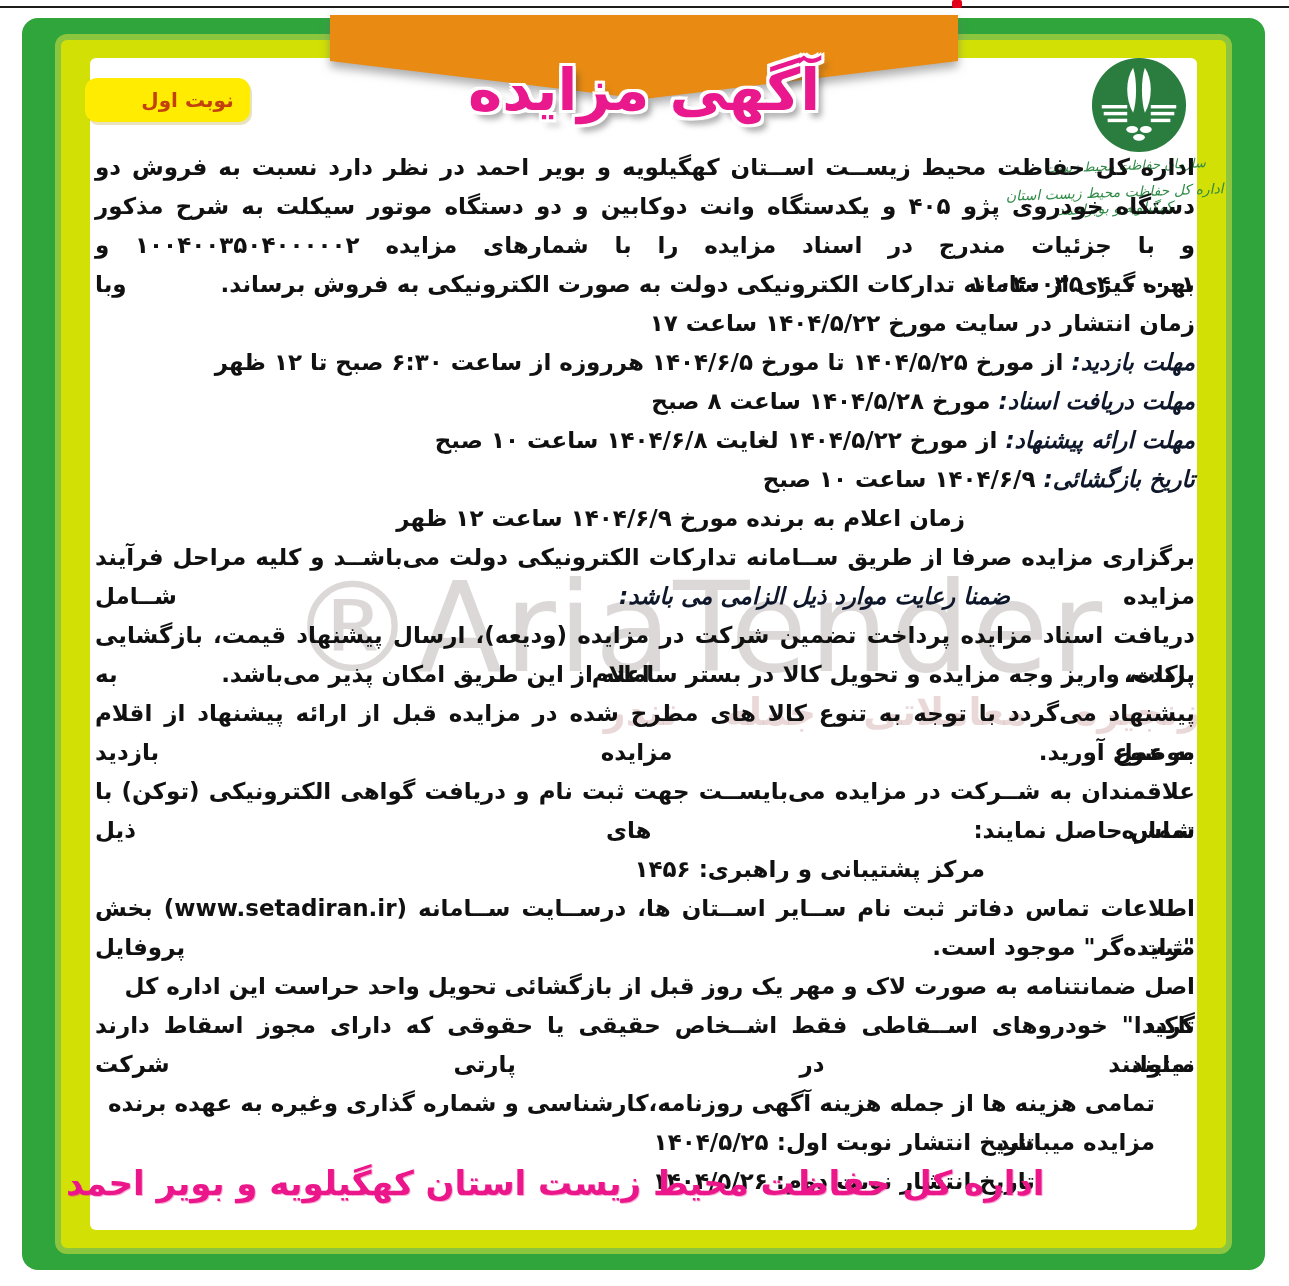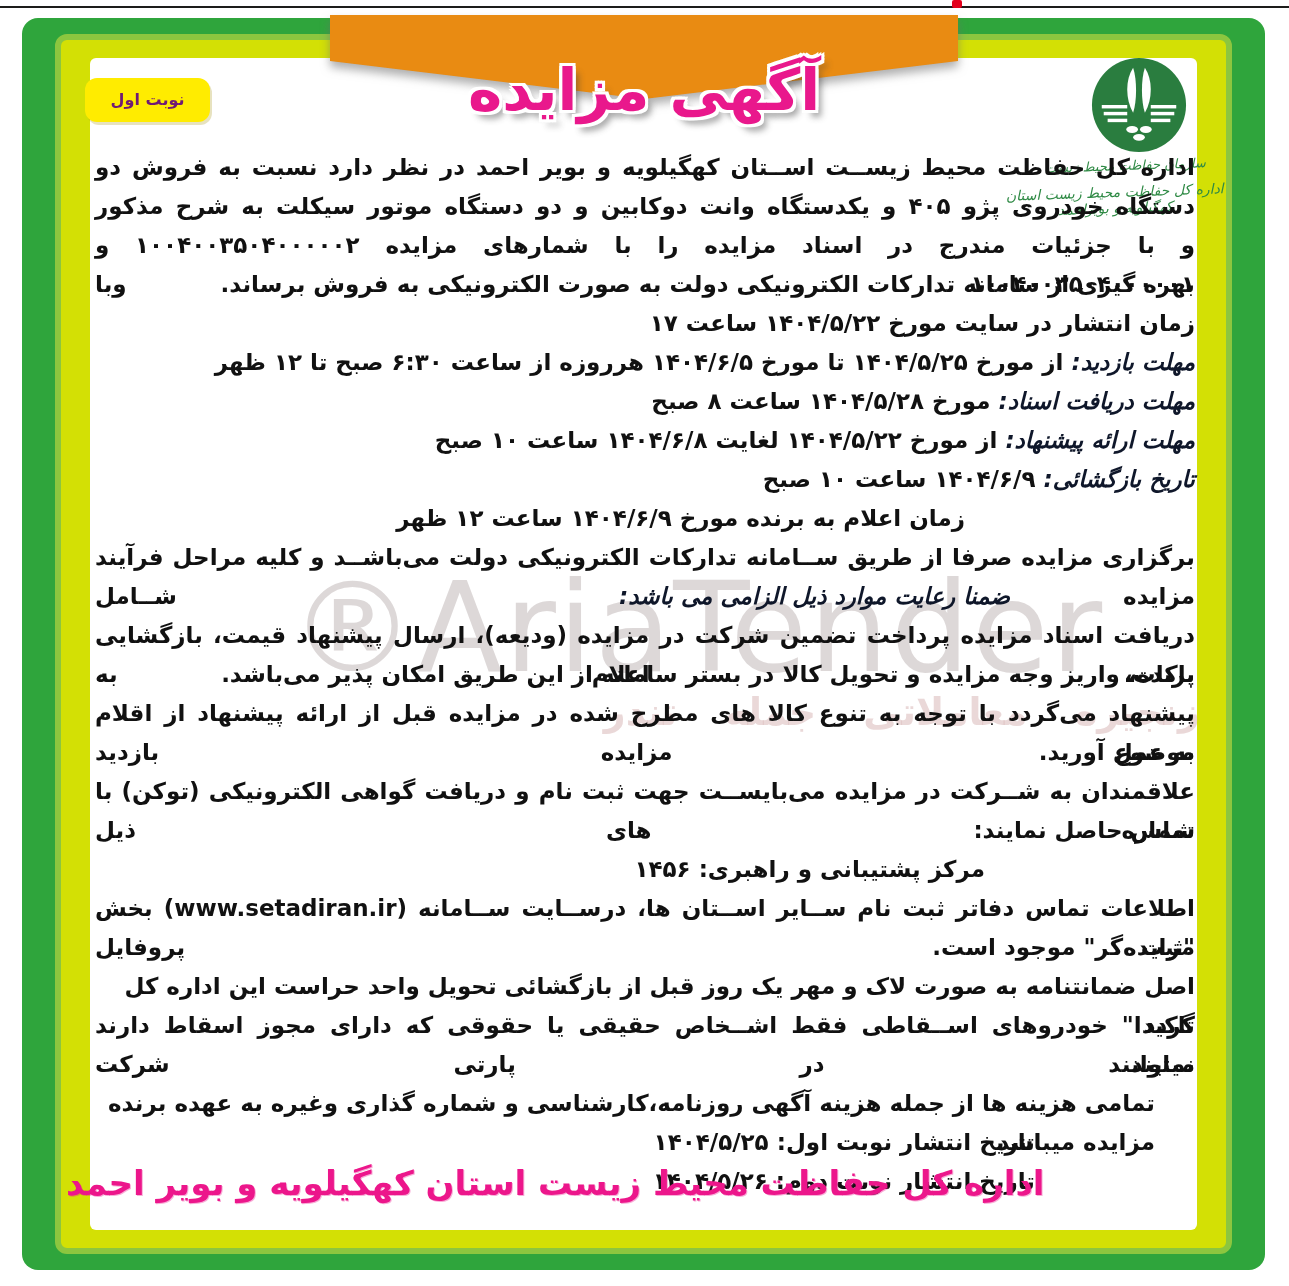--- a/index.html
+++ b/index.html
@@ -16,22 +16,22 @@
   
   .ribbon{position:absolute;left:330px;top:13px;filter:drop-shadow(0 6px 5px rgba(110,110,110,.55));}
   
   .title{position:absolute;left:330px;top:56px;width:628px;text-align:center;
          font-size:58px;font-weight:bold;color:#e9188c;letter-spacing:1px;
          text-shadow:-3px -3px 0 #fff,3px -3px 0 #fff,-3px 3px 0 #fff,3px 3px 0 #fff,
                      0 -3px 0 #fff,0 3px 0 #fff,-3px 0 0 #fff,3px 0 0 #fff,
                      6px 7px 6px rgba(60,60,60,.45);}
   
   .badge{position:absolute;left:85px;top:78px;width:125px;height:44px;line-height:44px;
-         background:#ffec00;border-radius:12px;text-align:center;color:#701a75;
-         font-size:16px;font-weight:bold;box-shadow:2px 3px 0 rgba(160,140,0,.25);}
+         background:#ffec00;border-radius:12px;text-align:center;color:#c2410c;
+         font-size:20px;font-weight:bold;box-shadow:2px 3px 0 rgba(160,140,0,.25);padding-left:40px;}
   
   .logo{position:absolute;left:1090px;top:56px;width:98px;height:98px;}
   .logo-cap1{position:absolute;left:1035px;top:158px;width:180px;text-align:center;
              color:#2f8a45;font-size:13px;font-style:italic;direction:rtl;transform:rotate(-2deg);}
   .logo-cap2{position:absolute;left:995px;top:184px;width:240px;text-align:center;
              color:#2f8a45;font-size:14px;font-style:italic;direction:rtl;transform:rotate(-2deg);}
   
   .wm-latin{position:absolute;left:290px;top:555px;font-size:125px;font-weight:normal;
             color:rgba(175,163,163,.42);letter-spacing:2px;z-index:1;white-space:nowrap;}
   .wm-fa{position:absolute;left:300px;top:690px;width:900px;font-size:38px;font-weight:bold;

